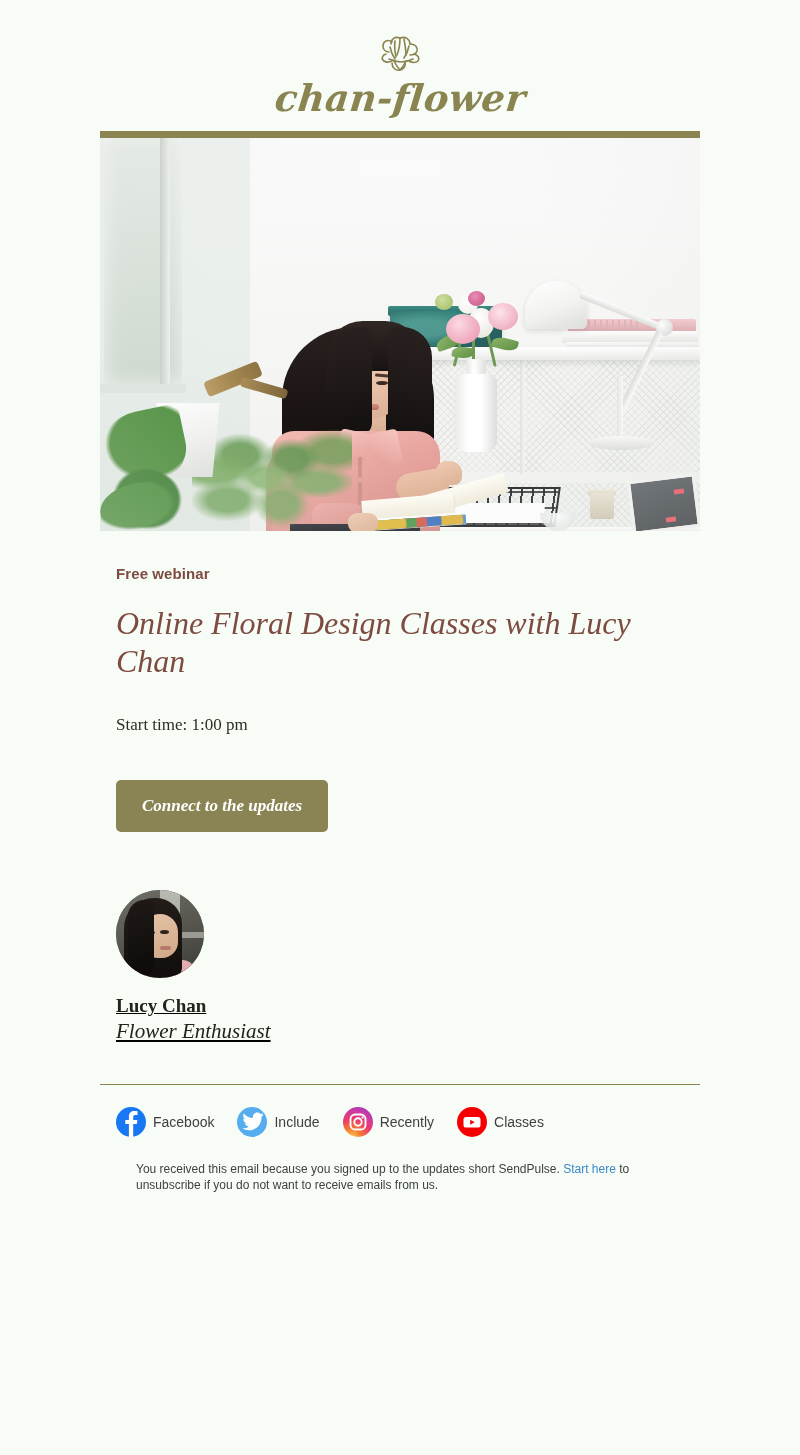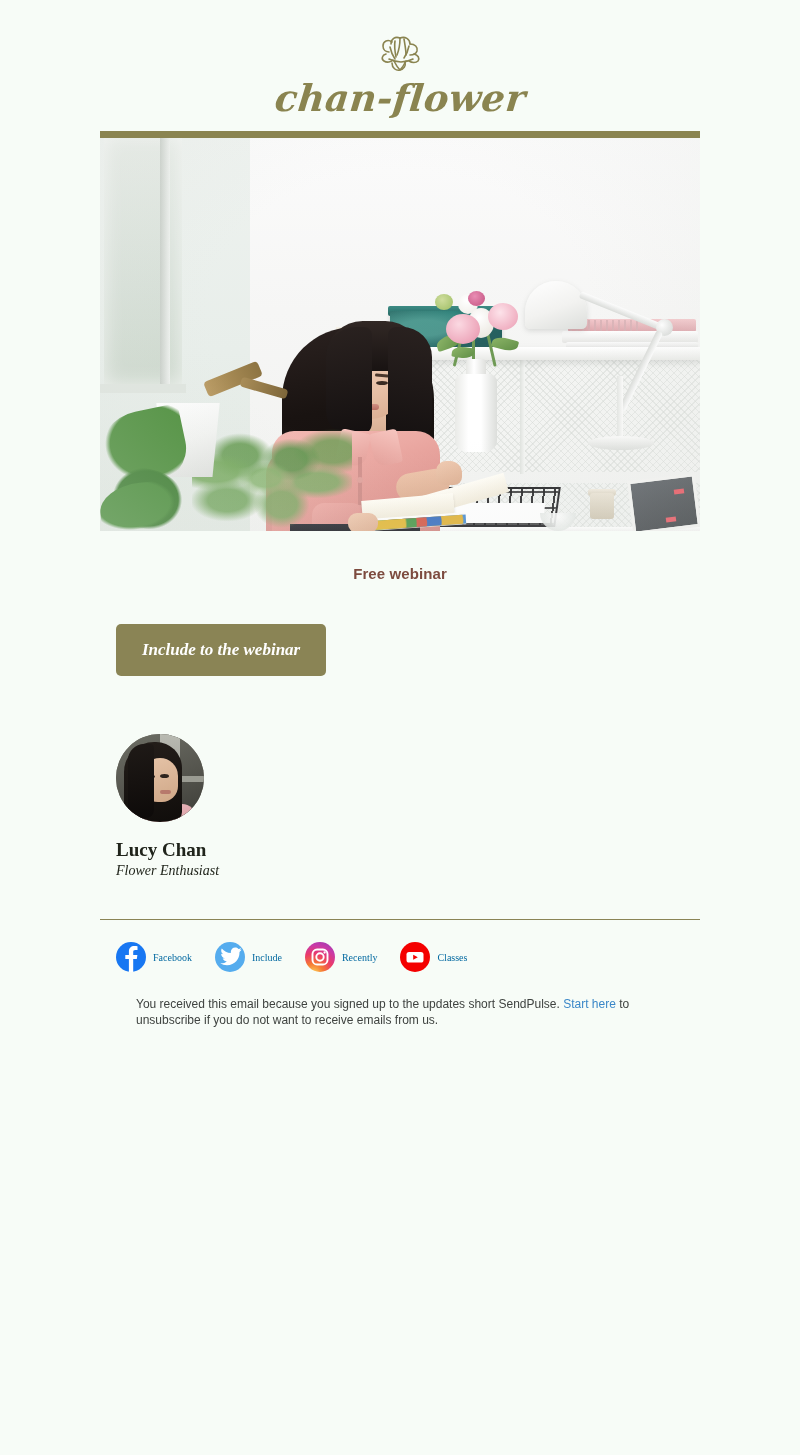--- a/index.html
+++ b/index.html
@@ -515,21 +515,20 @@
     padding: 0 16px;
   }
 
   .eyebrow {
     margin-top: 34px;
     font-family: "Liberation Sans", "DejaVu Sans", sans-serif;
     font-weight: bold;
     font-size: 15px;
     color: #7d4b3f;
     letter-spacing: .1px;
-    text-align: center;
   }
 
   .headline {
     margin-top: 22px;
     font-family: "Liberation Serif", "DejaVu Serif", serif;
     font-style: italic;
     font-weight: normal;
     font-size: 32px;
     line-height: 1.2;
     color: #7d4b3f;
@@ -573,20 +572,21 @@
     font-size: 17px;
     border-radius: 5px;
     border: none;
     cursor: pointer;
     text-decoration: none;
   }
 
   
   .author {
     margin-top: 58px;
+    text-decoration: underline;
   }
   .avatar {
     width: 88px;
     height: 88px;
     border-radius: 50%;
     overflow: hidden;
     position: relative;
     background: #6e6b62;
   }
   .av-bgwall {
@@ -636,21 +636,21 @@
 
   .author-name {
     margin-top: 16px;
     font-weight: bold;
     font-size: 19px;
     color: #20241b;
     line-height: 1.25;
   }
   .author-role {
     font-style: italic;
-    font-size: 14px;
+    font-size: 21px;
     color: #20241b;
     line-height: 1.25;
   }
 
   
   .divider {
     width: 600px;
     margin: 40px auto 0 auto;
     height: 1px;
     background: #8a8455;
@@ -678,23 +678,23 @@
     display: flex; align-items: center; justify-content: center;
     flex: 0 0 30px;
   }
   .ico-fb { background: #1877f2; }
   .ico-tw { background: #55acee; }
   .ico-ig {
     background: radial-gradient(circle at 28% 106%, #fdd85d 0%, #f67b33 26%, #ea3a6a 52%, #c93aa8 74%, #8a3ab9 100%);
   }
   .ico-yt { background: #f40000; }
   .social-label {
-    font-family: Liberation Serif, serif;
-    font-size: 10px;
-    color: #0369a1;
+    font-family: Liberation Sans, sans-serif;
+    font-size: 14px;
+    color: #404040;
   }
 
   .legal {
     width: 600px;
     margin: 24px auto 0 auto;
     padding: 0 16px;
     font-family: "Liberation Sans", "DejaVu Sans", sans-serif;
     font-size: 12px;
     line-height: 1.35;
     color: #3f4340;
@@ -831,25 +831,27 @@
       <div class="pl-leafBigL"></div>
 
       <div class="ph-vignette"></div>
     </div>
   </div>
 
   <div class="content">
 
     <div class="eyebrow">Free webinar</div>
 
-
-
-
-
-    <a class="cta" href="#">Include to the webinar</a>
+    <h1 class="headline">Online Floral Design Classes with Lucy Chan</h1>
+
+
+
+    <p class="start-time">Start time: 1:00 pm</p>
+
+    <a class="cta" href="#">Connect to the updates</a>
 
     
     <div class="author">
       <div class="avatar">
         <div class="av-bgwall"></div>
         <div class="av-window"></div>
         <div class="av-windowBar"></div>
         <div class="av-shoulder"></div>
         <div class="av-hair"></div>
         <div class="av-face"></div>

